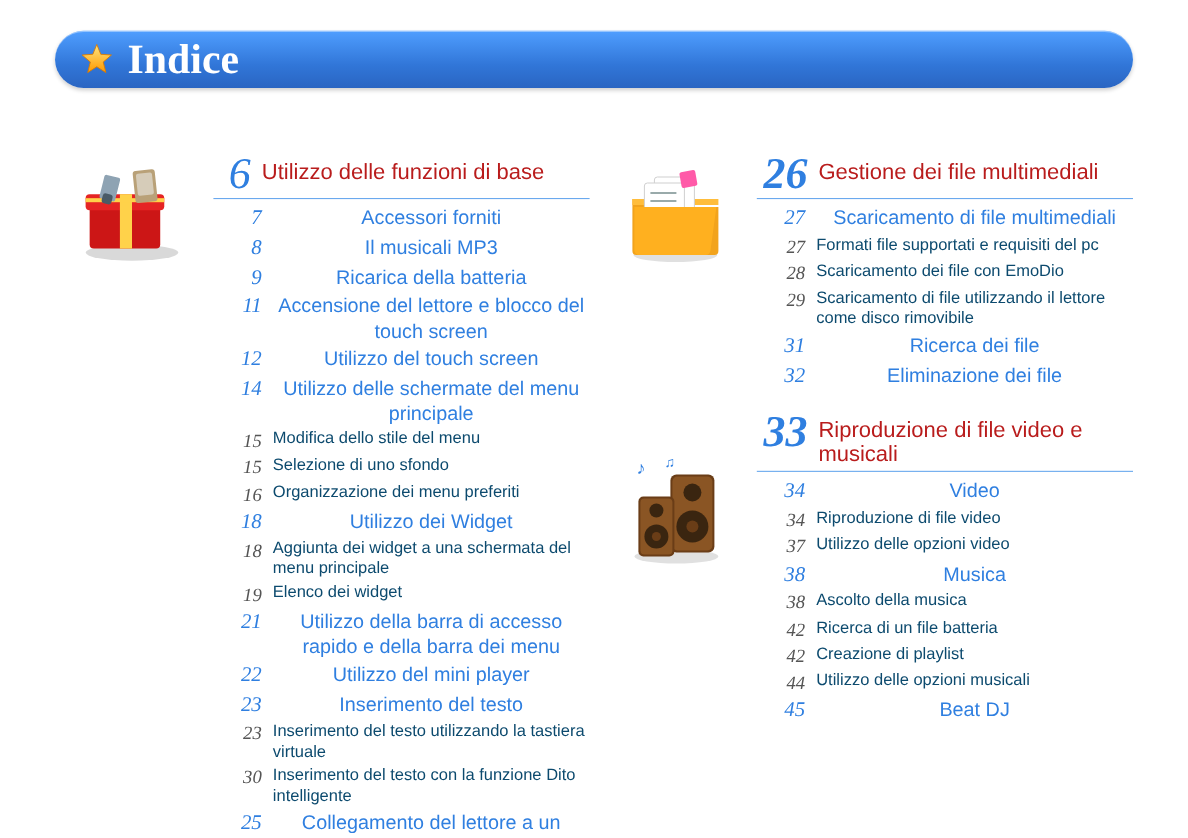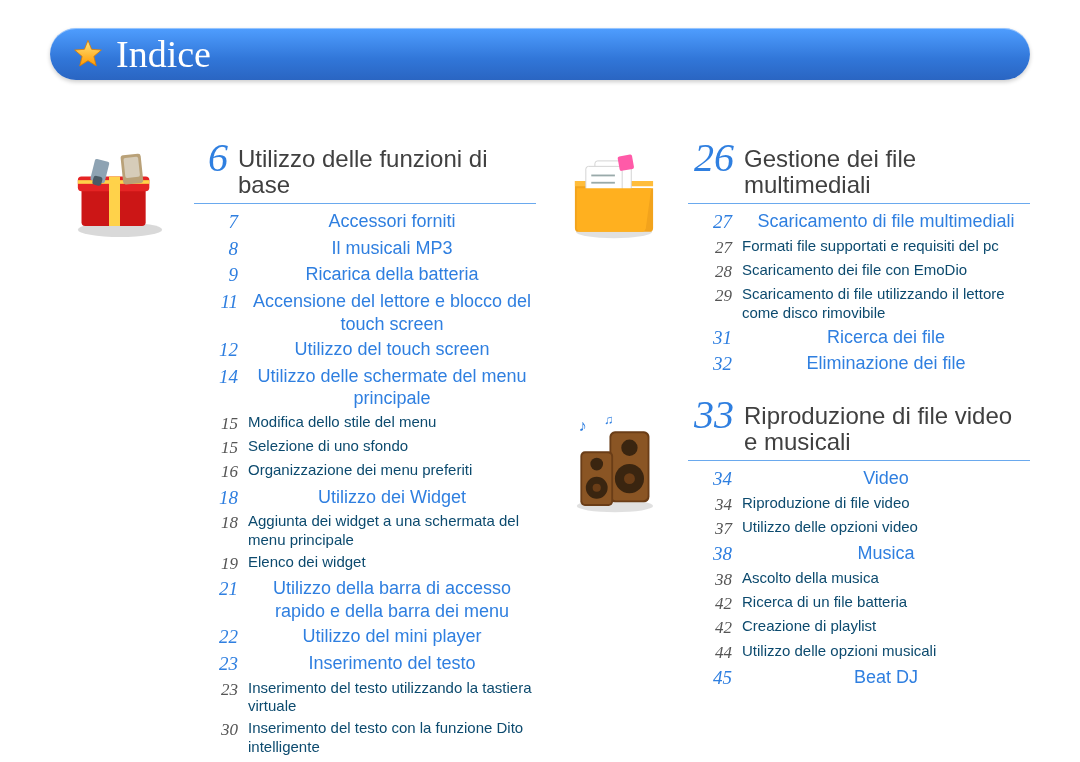--- a/index.html
+++ b/index.html
@@ -30,21 +30,21 @@
     align-items: center;
     padding-left: 22px;
   }
   .title-bar .star {
     margin-right: 12px;
   }
   .title-bar h1 {
     margin: 0;
     color: #fff;
     font-size: 38px;
-    font-weight: 400;
+    font-weight: 700;
     font-family: Georgia, "Times New Roman", serif;
     line-height: 1;
   }
   .star svg { display: block; }
 
   
   .columns {
     position: absolute;
     top: 140px;
     left: 60px;
@@ -77,24 +77,24 @@
   .sec-num {
     font-family: Georgia, "Times New Roman", serif;
     font-style: italic;
     font-size: 40px;
     color: #2f7fe0;
     line-height: 0.9;
     margin-right: 10px;
     min-width: 34px;
     text-align: right;
   }
-  .sec-num.wide { min-width: 46px; }
+  .sec-num.wide { min-width: 46px; font-weight: bold; }
   .sec-title {
-    font-size: 24px;
-    color: #404040;
+    font-size: 20px;
+    color: #b91c1c;
     line-height: 1.1;
     padding-top: 6px;
   }
 
   
   .entry {
     display: flex;
     align-items: flex-start;
     margin: 3px 0;
   }

